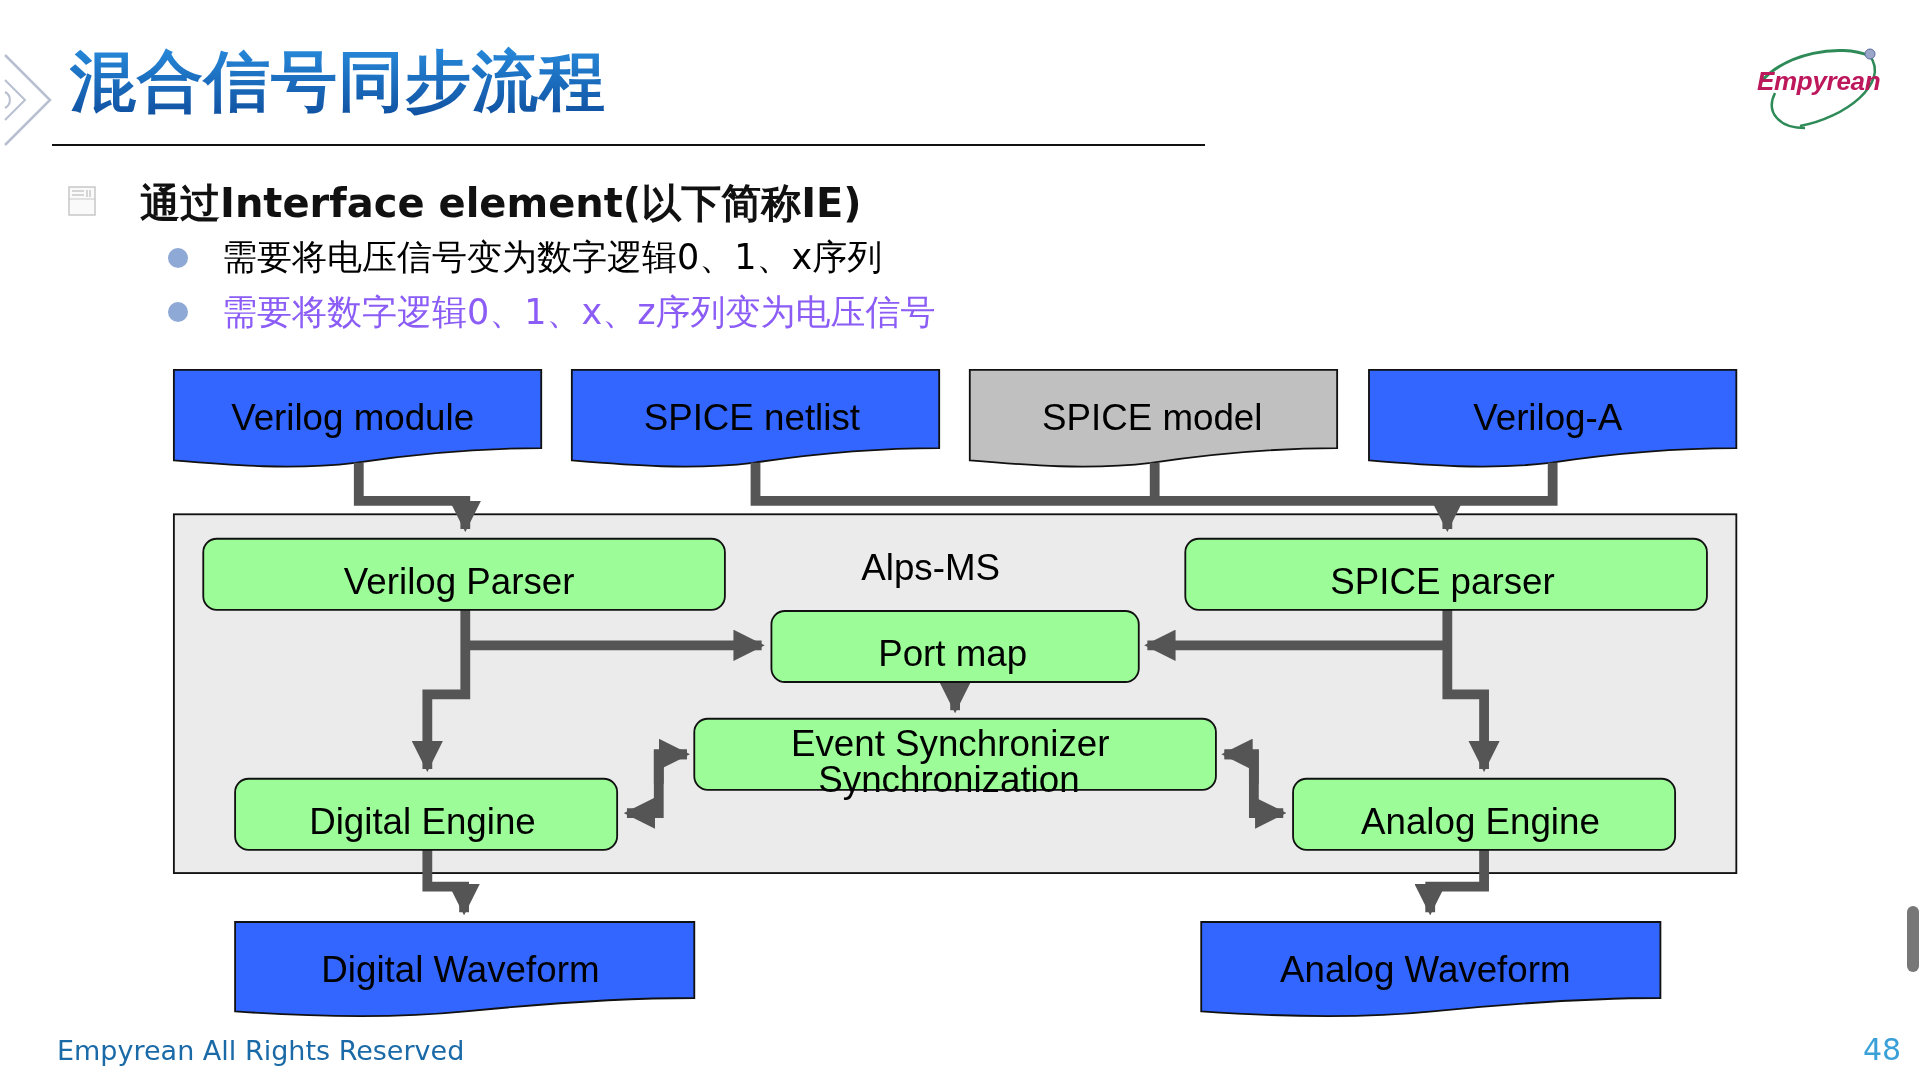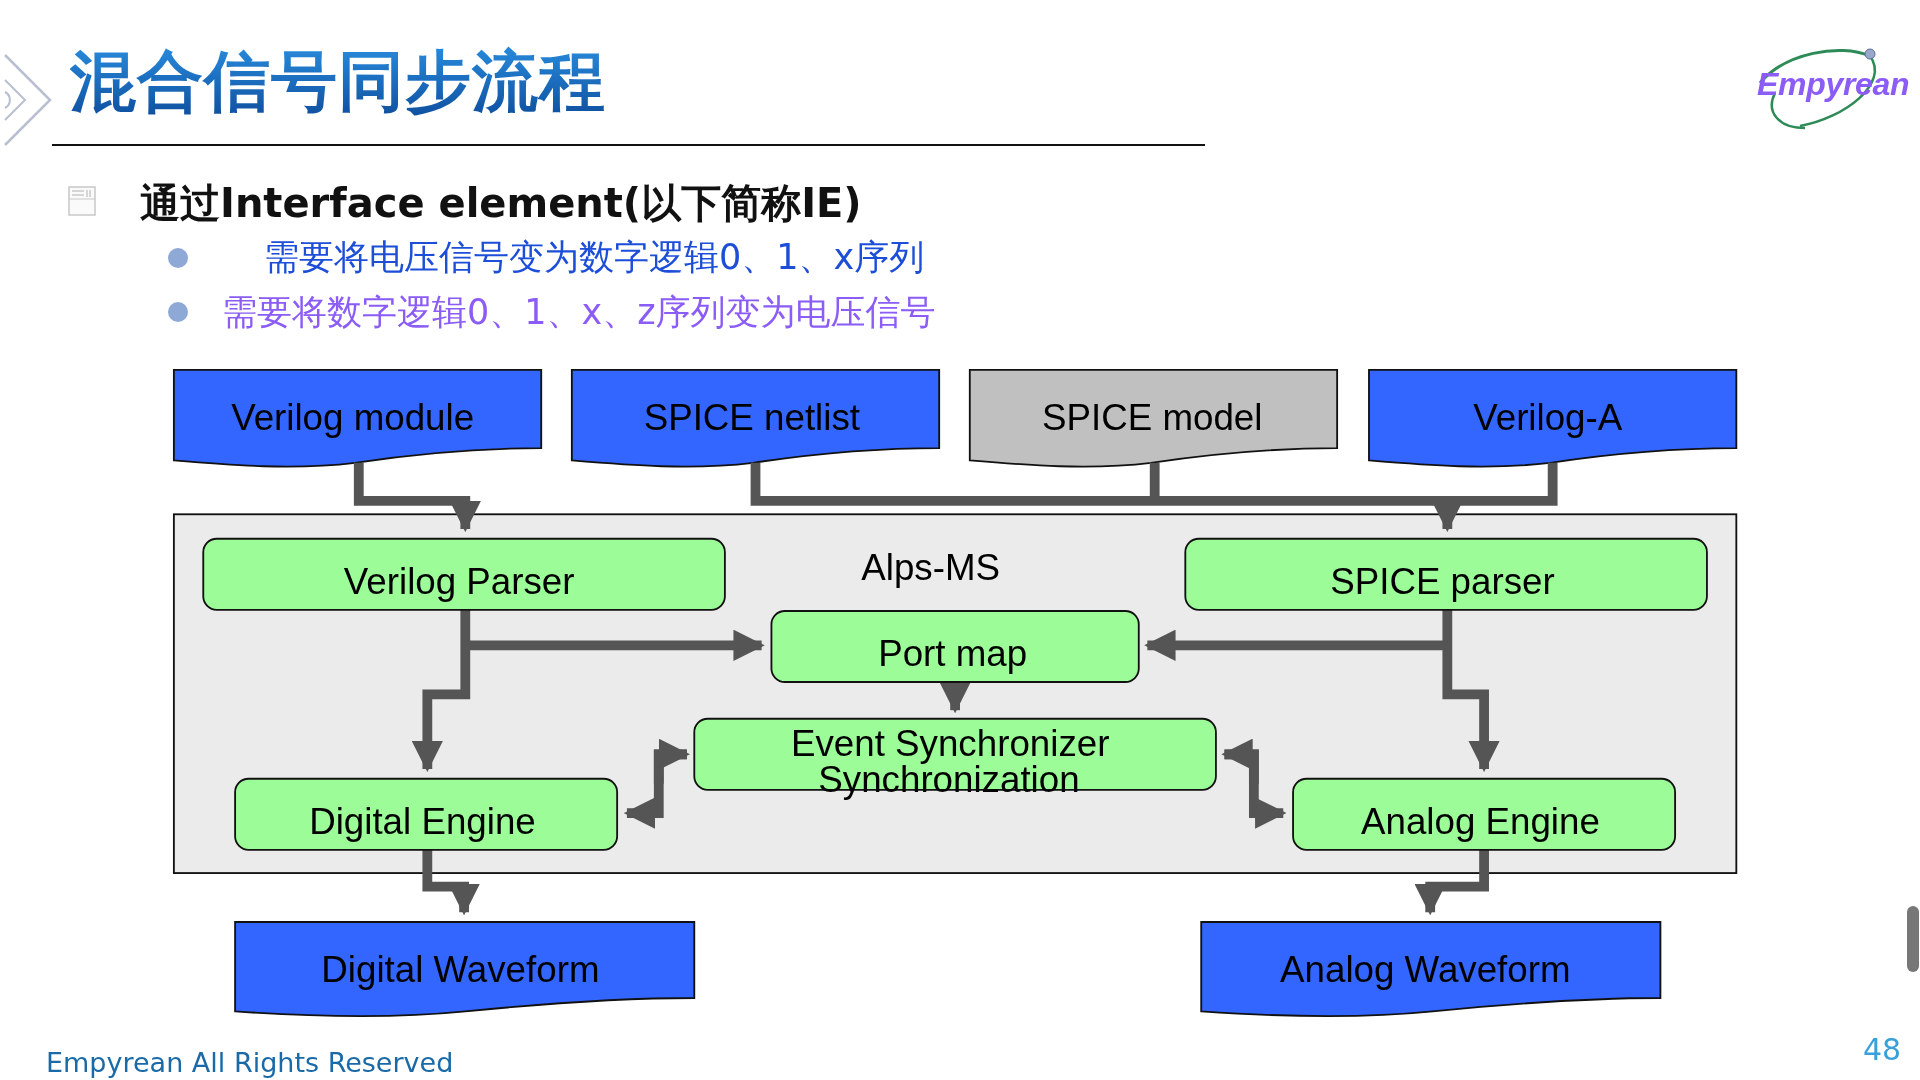--- a/index.html
+++ b/index.html
@@ -4,31 +4,31 @@
 <style>
   html, body { margin:0; padding:0; background:#ffffff; }
   body { width:1920px; height:1080px; position:relative; overflow:hidden; font-family:"DejaVu Sans", sans-serif; }
   .title-deco { position:absolute; left:0; top:50px; width:60px; height:100px; }
   .title { position:absolute; left:70px; top:40px; font-size:66px; font-weight:bold; letter-spacing:1px;
            color:#1a5fb4; background:linear-gradient(180deg,#2a8fe0 0%,#0d4a9a 100%);
            -webkit-background-clip:text; background-clip:text; -webkit-text-fill-color:transparent; line-height:84px; }
   .title-rule { position:absolute; left:52px; top:144px; width:1153px; height:2px; background:#111; }
   .logo { position:absolute; left:1745px; top:38px; width:150px; height:100px; }
   .logo-text { position:absolute; left:1757px; top:66px; font-family:"Liberation Sans", sans-serif; font-weight:bold; font-style:italic;
-               font-size:32px; color:#8b5cf6; letter-spacing:-0.3px; }
+               font-size:26px; color:#be185d; letter-spacing:-0.3px; }
   .b1 { position:absolute; left:140px; top:176px; font-size:40px; color:#111; white-space:nowrap; font-family:"DejaVu Sans", sans-serif;font-weight:bold; }
   .b1-icon { position:absolute; left:68px; top:186px; width:28px; height:30px; }
-  .b2 { position:absolute; left:222px; top:234px; font-size:35px; color:#1d4ed8; white-space:nowrap;margin-left:42px; }
+  .b2 { position:absolute; left:222px; top:234px; font-size:35px; color:#000000; white-space:nowrap; }
   .b3 { position:absolute; left:222px; top:289px; font-size:35px; color:#8b5cf6; white-space:nowrap; }
   .dot { position:absolute; width:20px; height:20px; border-radius:50%; background:#8fa9d6; }
   .dot1 { left:168px; top:248px; }
   .dot2 { left:168px; top:302px; }
   .diagram { position:absolute; left:0; top:0; width:1920px; height:1080px; }
   .node-text { font-family:"Liberation Sans", sans-serif; font-size:30px; fill:#000; text-anchor:middle; }
-  .footer { position:absolute; left:46px; top:1035px; font-size:27px; color:#1b6aa8; font-family:"DejaVu Sans", sans-serif;margin-top:12px; }
+  .footer { position:absolute; left:57px; top:1035px; font-size:27px; color:#1b6aa8; font-family:"DejaVu Sans", sans-serif; }
   .page-num { position:absolute; left:1863px; top:1032px; font-size:30px; color:#3aa0d8; font-family:"DejaVu Sans", sans-serif; }
   .scrollbar { position:absolute; left:1907px; top:906px; width:12px; height:66px; border-radius:6px; background:#777; }
 </style>
 </head>
 <body>
 
 <svg class="title-deco" viewBox="0 0 60 100">
   <polyline points="5,5 50,50 5,95" fill="none" stroke="#b8bfd0" stroke-width="2.5"></polyline>
   <polyline points="5,30 25,50 5,70" fill="none" stroke="#b8bfd0" stroke-width="2"></polyline>
   <path d="M5,42 A9,9 0 0 1 5,58" fill="none" stroke="#b8bfd0" stroke-width="2"></path>

